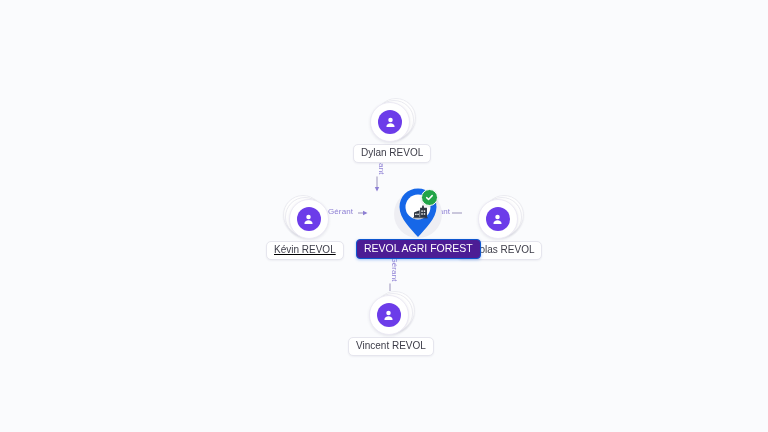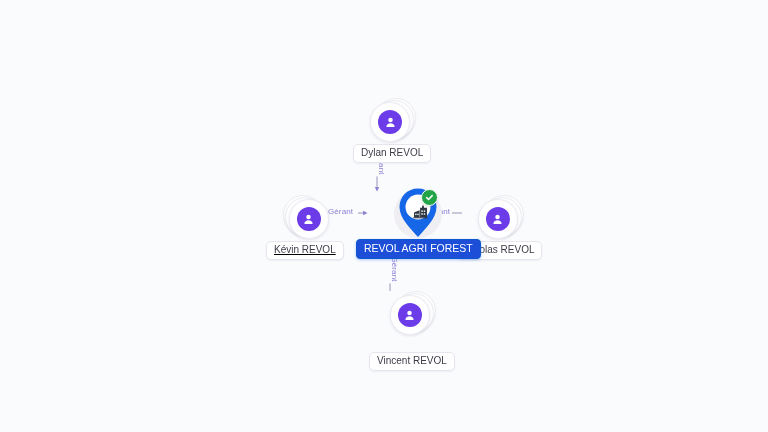--- a/index.html
+++ b/index.html
@@ -158,21 +158,21 @@
     border-radius: 50%;
     background: #22a447;
     border: 1.5px solid #ffffff;
     display: flex;
     align-items: center;
     justify-content: center;
     box-shadow: 0 1px 2px rgba(0,0,0,0.12);
   }
   .company-label {
     margin-top: -4px;
-    background: #1d4ed8;
+    background: #4c1d95;
     color: #ffffff;
     border: 1px solid #0f57cf;
     border-radius: 4px;
     padding: 2px 7px 3px 7px;
     font-size: 10.5px;
     font-weight: 400;
     white-space: nowrap;
     line-height: 13px;
     box-shadow: 0 1px 3px rgba(22,103,232,0.35);
   }
@@ -262,21 +262,21 @@
           <svg width="15" height="15" viewBox="0 0 24 24" fill="#ffffff">
             <circle cx="12" cy="8" r="3.6"></circle>
             <path d="M12 13.2c-3.6 0-6.4 2.2-6.4 4.9v0.9h12.8v-0.9c0-2.7-2.8-4.9-6.4-4.9z"></path>
           </svg>
         </div>
       </div>
     </div>
     <div class="person-label">Nicolas REVOL</div>
   </div>
 
-  <div class="node" style="left:369px; top:291px;gap:15px;">
+  <div class="node" style="left:348px; top:291px;">
     <div class="person-stack">
       <div class="stack-card c3"></div>
       <div class="stack-card c2"></div>
       <div class="stack-card c1">
         <div class="avatar-circle">
           <svg width="15" height="15" viewBox="0 0 24 24" fill="#ffffff">
             <circle cx="12" cy="8" r="3.6"></circle>
             <path d="M12 13.2c-3.6 0-6.4 2.2-6.4 4.9v0.9h12.8v-0.9c0-2.7-2.8-4.9-6.4-4.9z"></path>
           </svg>
         </div>

